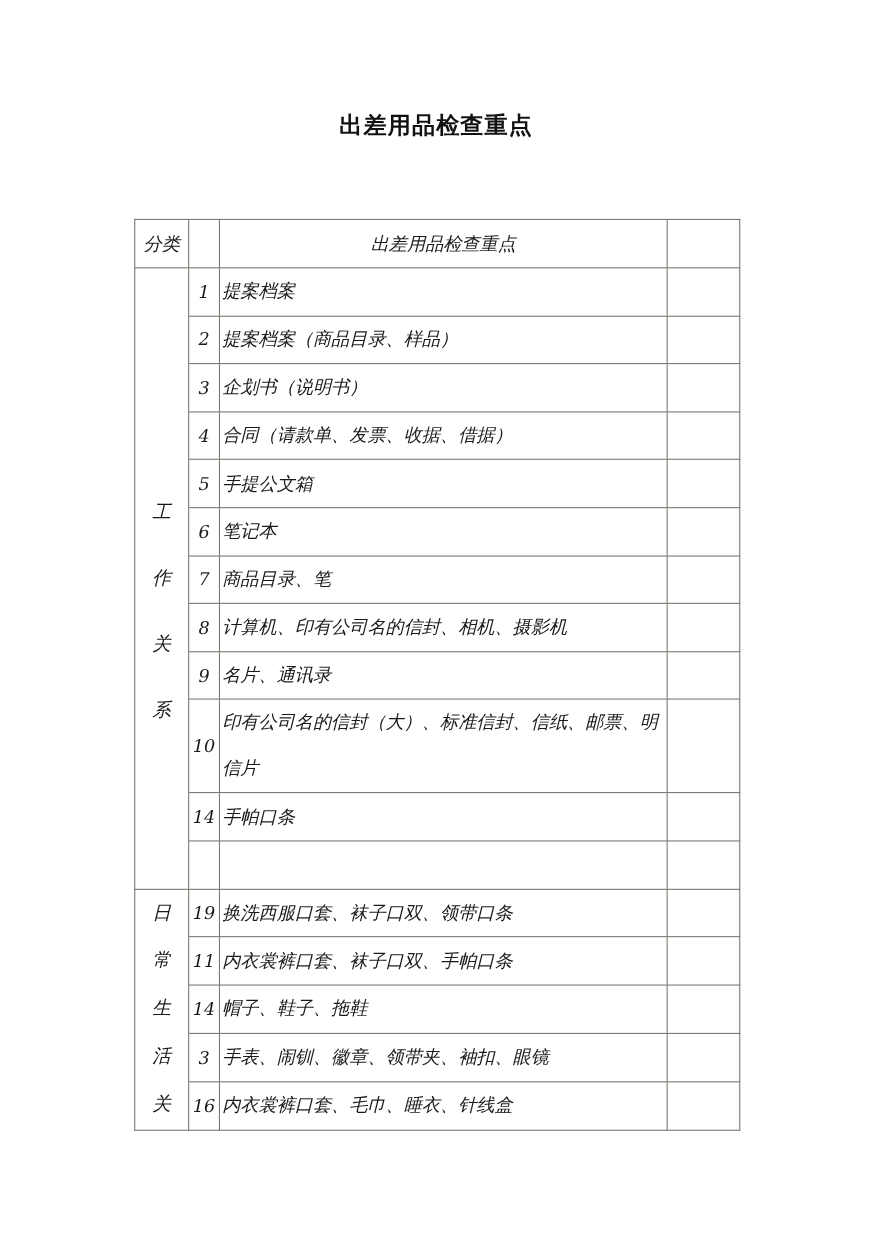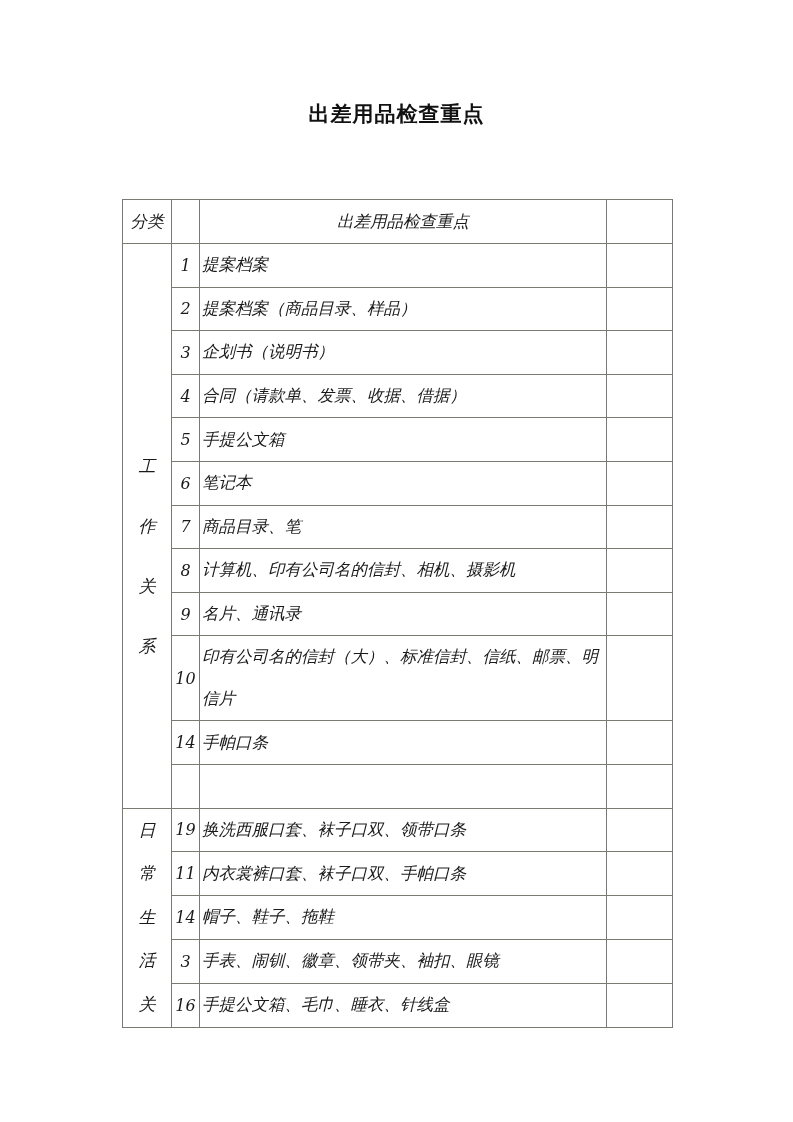--- a/index.html
+++ b/index.html
@@ -134,17 +134,17 @@
     <td class="item">帽子、鞋子、拖鞋</td>
     <td></td>
   </tr>
   <tr class="r">
     <td class="num">3</td>
     <td class="item">手表、闹钏、徽章、领带夹、袖扣、眼镜</td>
     <td></td>
   </tr>
   <tr class="r">
     <td class="num">16</td>
-    <td class="item">手提公文箱、毛巾、睡衣、针线盒</td>
+    <td class="item">内衣裳裤口套、毛巾、睡衣、针线盒</td>
     <td></td>
   </tr>
 </tbody>
   </table>
 
 </body></html>

